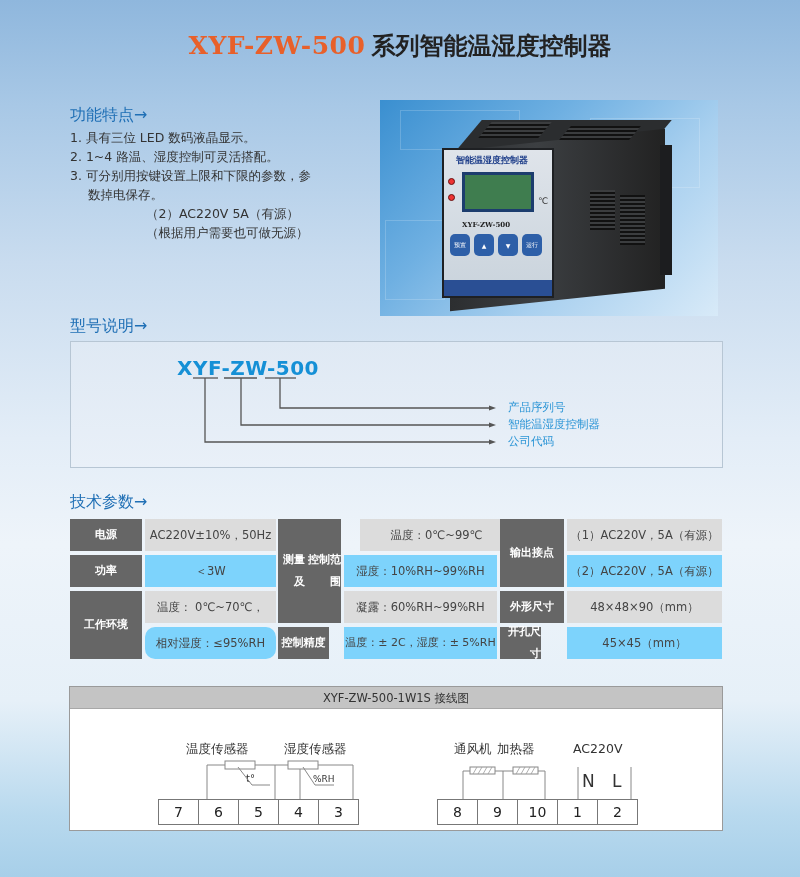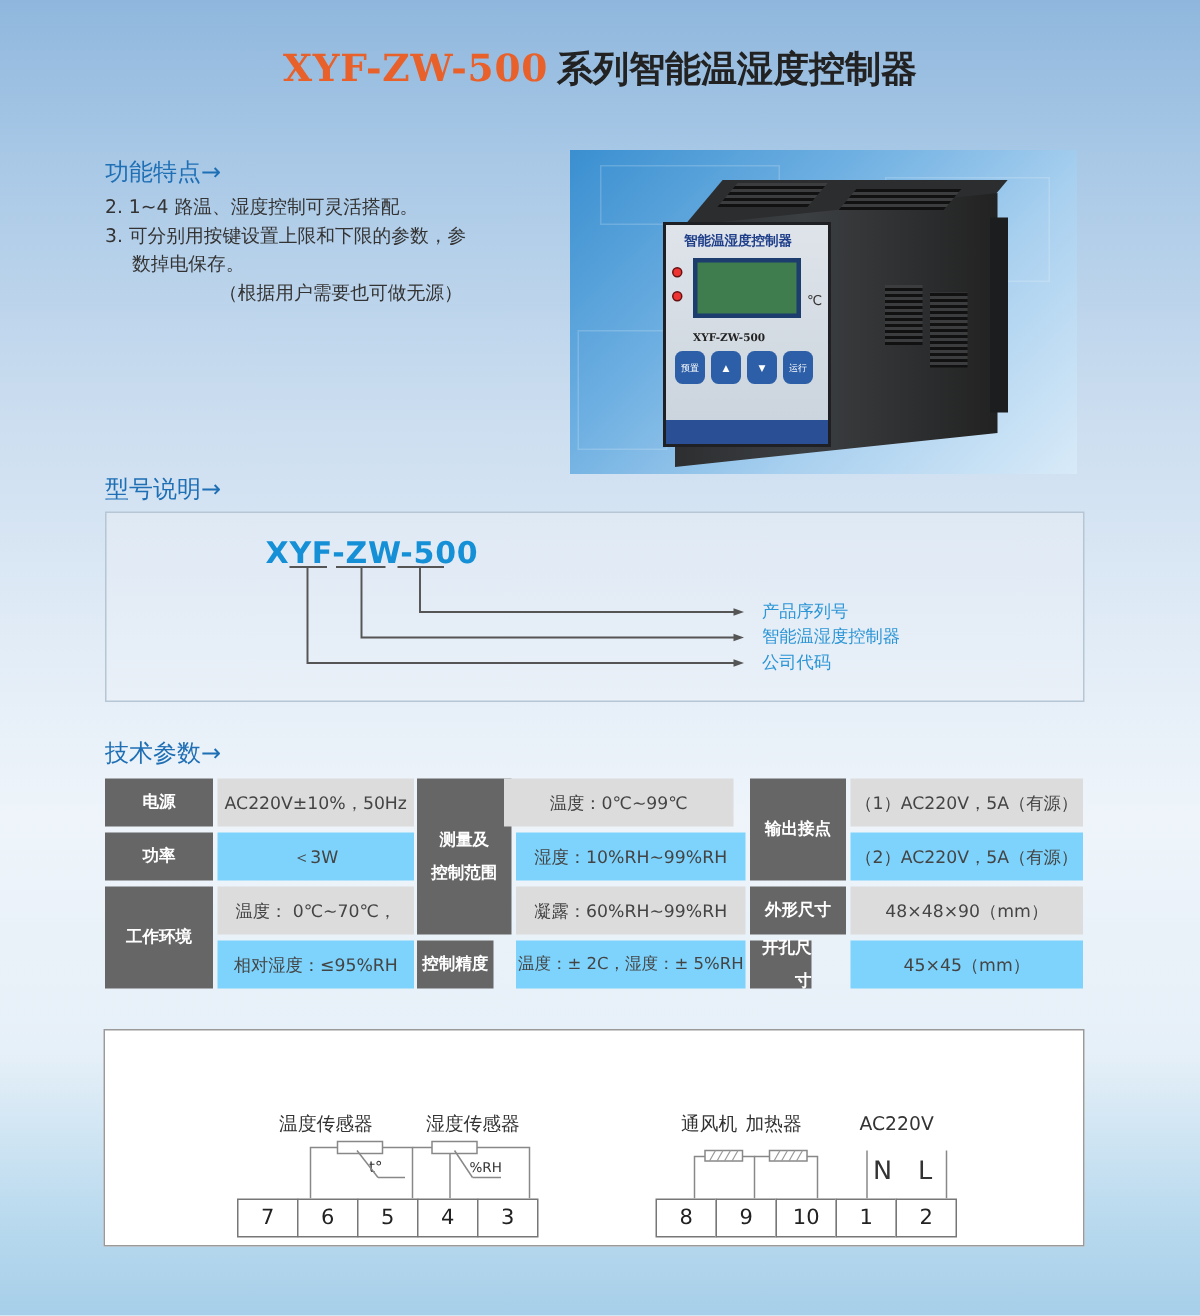--- a/index.html
+++ b/index.html
@@ -76,23 +76,25 @@
 </style>
 </head>
 <body>
 
 <div class="abs title">
   <span class="model">XYF-ZW-500</span><span class="name">系列智能温湿度控制器</span>
 </div>
 
 <div class="abs section-title" style="left:70px; top:105px;">功能特点→</div>
 <div class="abs features">
+  <div class="row">1. 具有三位 LED 数码液晶显示。</div>
   <div class="row">2. 1~4 路温、湿度控制可灵活搭配。</div>
   <div class="row">3. 可分别用按键设置上限和下限的参数，参</div>
   <div class="row indent1">数掉电保存。</div>
+  <div class="row indent2">（2）AC220V   5A（有源）</div>
   <div class="row indent2">（根据用户需要也可做无源）</div>
 </div>
 
 <div class="abs photo">
   <div class="bg-line" style="left:20px; top:10px; width:120px; height:40px;"></div>
   <div class="bg-line" style="left:210px; top:18px; width:110px; height:70px;"></div>
   <div class="bg-line" style="left:5px; top:120px; width:60px; height:80px;"></div>
   <div class="dev-top"></div>
   <div class="dev-body"></div>
   <div class="vent" style="left:105px; top:22px; width:60px; height:16px; transform:skewX(-40deg);"></div>
@@ -140,44 +142,45 @@
 <div class="abs section-title" style="left:70px; top:492px;">技术参数→</div>
 <div class="spec" style="left:0; top:0;">
 
   <div class="cell hdr" style="left:70px; top:519px; width:72px; height:32px;">电源</div>
   <div class="cell hdr" style="left:70px; top:555px; width:72px; height:32px;">功率</div>
   <div class="cell hdr" style="left:70px; top:591px; width:72px; height:68px;">工作环境</div>
 
   <div class="cell gray" style="left:145px; top:519px; width:131px; height:32px;">AC220V±10%，50Hz</div>
   <div class="cell cream" style="left:145px; top:555px; width:131px; height:32px;">＜3W</div>
   <div class="cell gray" style="left:145px; top:591px; width:131px; height:32px;">温度： 0℃~70℃，</div>
-  <div class="cell cream" style="left:145px; top:627px; width:131px; height:32px;">相对湿度：≤95%RH</div>
-
-  <div class="cell hdr" style="left:278px; top:519px; width:63px; height:104px; flex-direction:column;">
+  <div class="cell cream" style="left:145px; top:627px; width:131px; height:32px;border-radius:10px;">相对湿度：≤95%RH</div>
+
+  <div class="cell hdr" style="left:278px; top:519px; width:63px; height:104px; flex-direction:row;">
     <span>测量及</span>
     <span>控制范围</span>
   </div>
   <div class="cell hdr" style="left:278px; top:627px; width:51px; height:32px;">控制精度</div>
 
-  <div class="cell gray" style="left:336px; top:519px; width:153px; height:32px;">温度：0℃~99℃</div>
+  <div class="cell gray" style="left:360px; top:519px; width:153px; height:32px;">温度：0℃~99℃</div>
   <div class="cell cream" style="left:344px; top:555px; width:153px; height:32px;">湿度：10%RH~99%RH</div>
   <div class="cell gray" style="left:344px; top:591px; width:153px; height:32px;">凝露：60%RH~99%RH</div>
   <div class="cell cream" style="left:344px; top:627px; width:153px; height:32px; font-size:11px;">温度：± 2C，湿度：± 5%RH</div>
 
   <div class="cell hdr" style="left:500px; top:519px; width:64px; height:68px;">输出接点</div>
   <div class="cell hdr" style="left:500px; top:591px; width:64px; height:32px;">外形尺寸</div>
   <div class="cell hdr" style="left:500px; top:627px; width:41px; height:32px;">开孔尺寸</div>
 
   <div class="cell gray" style="left:567px; top:519px; width:155px; height:32px;">（1）AC220V，5A（有源）</div>
   <div class="cell cream" style="left:567px; top:555px; width:155px; height:32px;">（2）AC220V，5A（有源）</div>
   <div class="cell gray" style="left:567px; top:591px; width:155px; height:32px;">48×48×90（mm）</div>
   <div class="cell cream" style="left:567px; top:627px; width:155px; height:32px;">45×45（mm）</div>
 </div>
 
 <div class="abs wiring">
+  <div class="whdr">XYF-ZW-500-1W1S 接线图</div>
 
   <div class="wlabel" style="left:116px; top:54px;">温度传感器</div>
   <div class="wlabel" style="left:214px; top:54px;">湿度传感器</div>
   <div class="wlabel" style="left:176px; top:86px; font-size:10px;">t°</div>
   <div class="wlabel" style="left:243px; top:87px; font-size:9px;">%RH</div>
 
   <div class="wlabel" style="left:384px; top:54px;">通风机</div>
   <div class="wlabel" style="left:427px; top:54px;">加热器</div>
   <div class="wlabel" style="left:503px; top:54px;">AC220V</div>
   <div class="wlabel" style="left:512px; top:84px; font-size:17px;">N</div>

